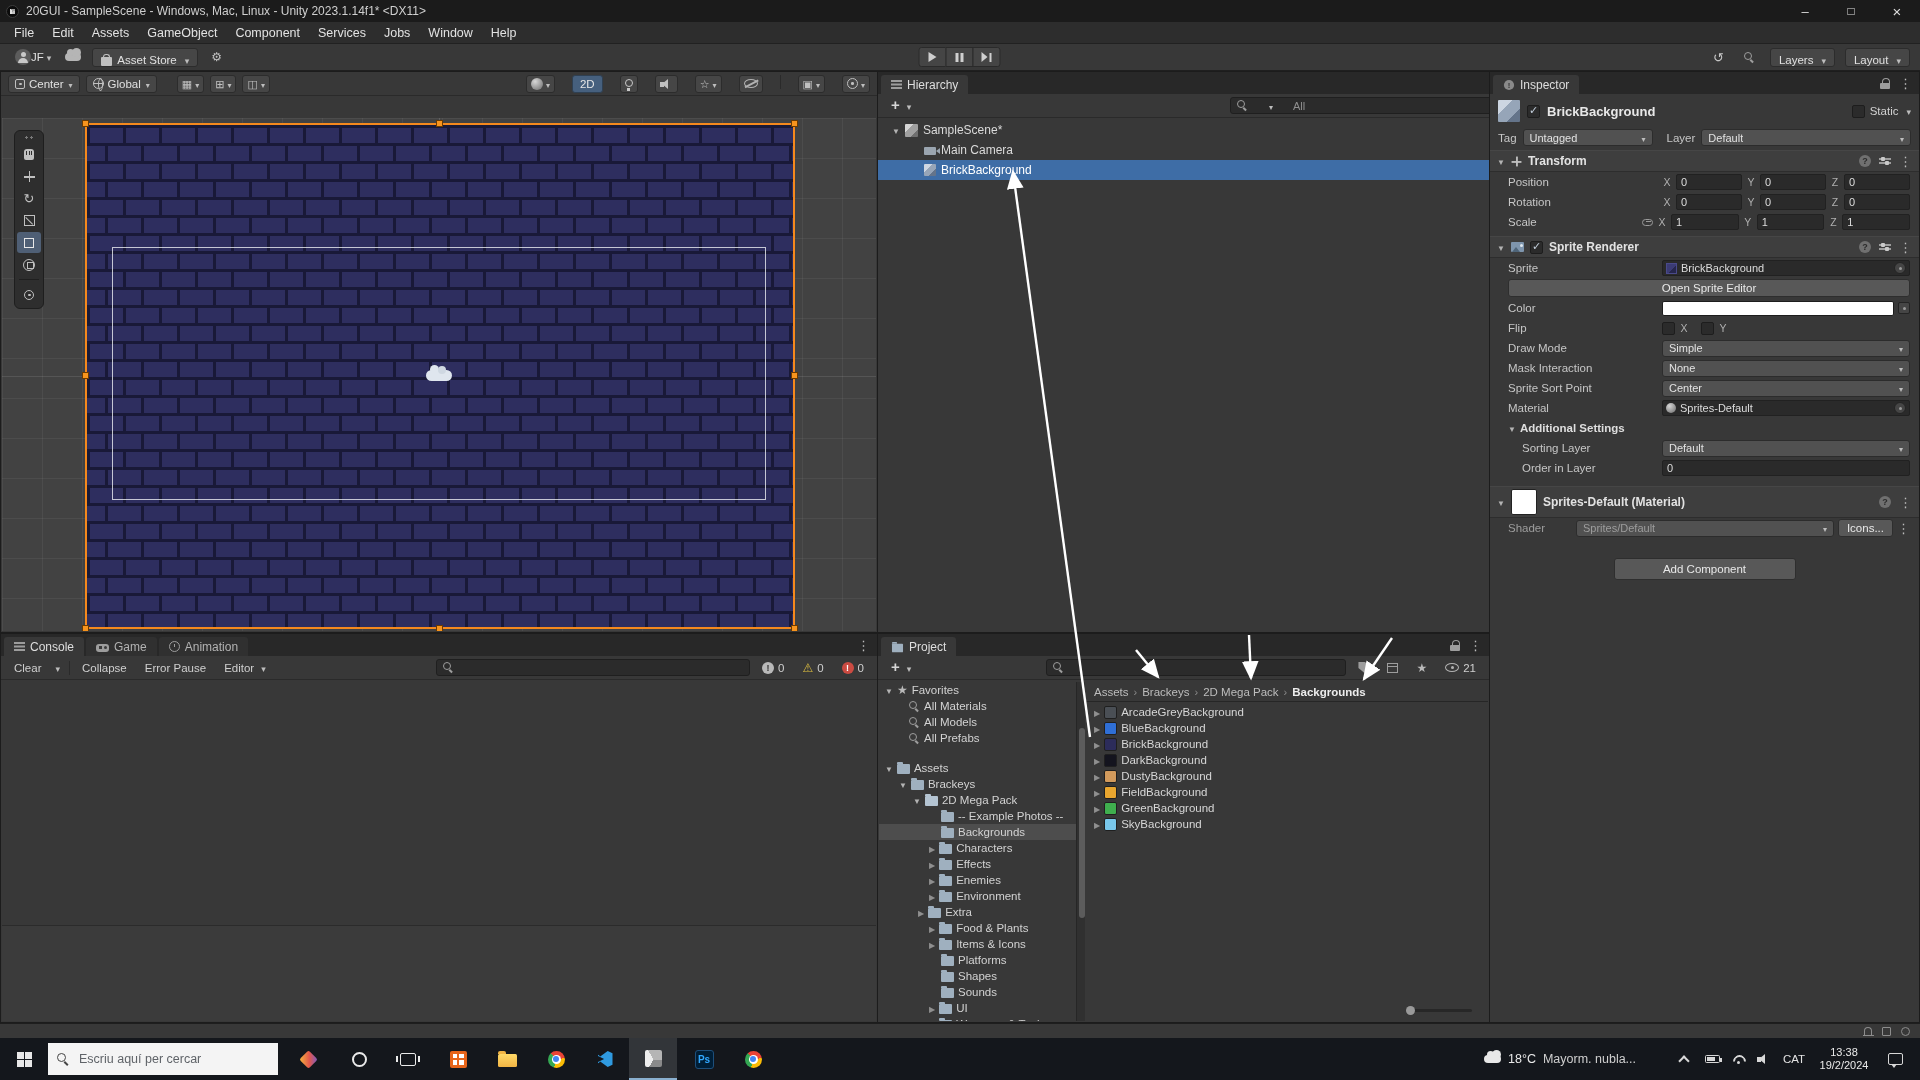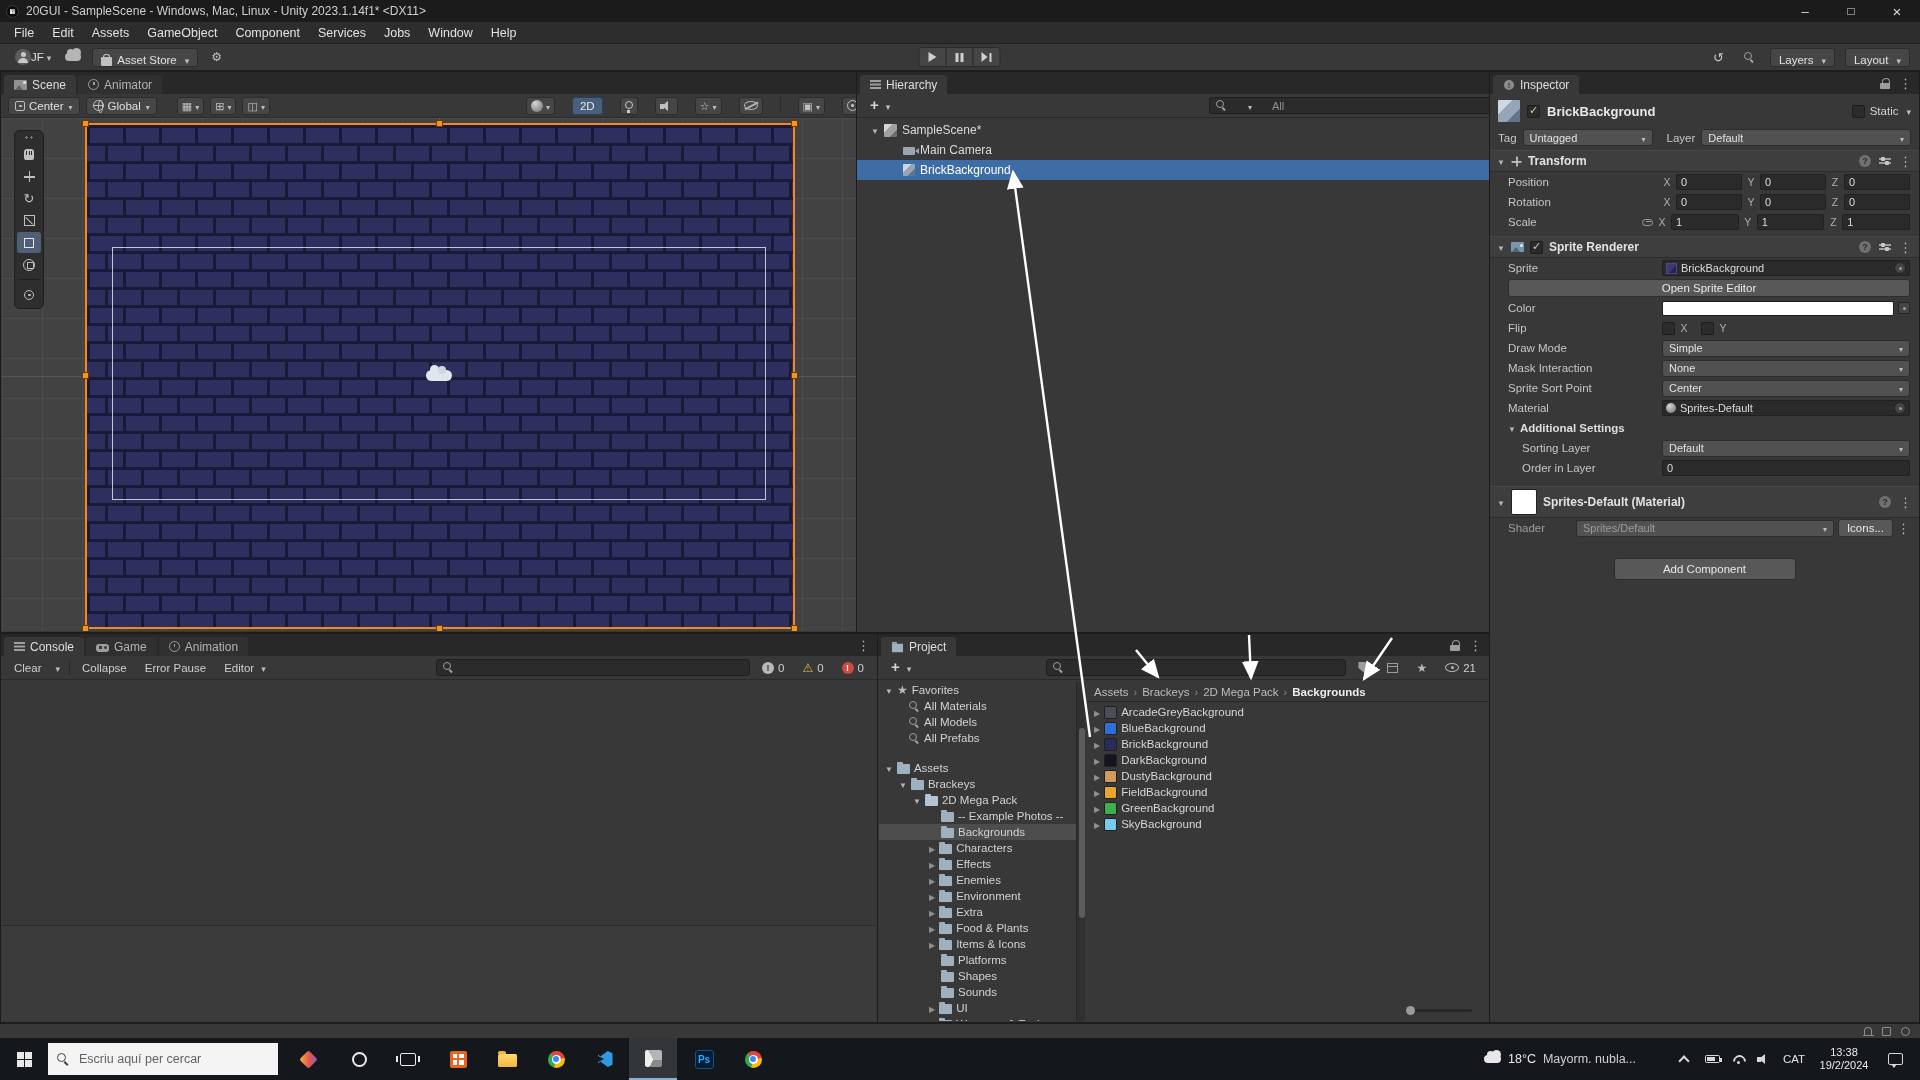--- a/index.html
+++ b/index.html
@@ -331,33 +331,20 @@
           <span class="car"></span>
         </span>
       <span class="tb-btn">
           <span>Layout</span>
           <span class="car"></span>
         </span>
     </span>
   </div>
 
   <div class="panel" style="left:0;top:71px;width:878px;height:562px">
-    <div class="tabbar">
-      <span class="tab on">
-        <span class="ic ic-picture" style="filter:grayscale(1)"></span>
-        <span>Scene</span>
-      </span>
-      <span class="tab">
-        <span class="ic ic-clock"></span>
-        <span>Animator</span>
-      </span>
-      <span class="tright">
-          <span class="kebab"></span>
-        </span>
-    </div>
     <div class="ptool">
       <span class="sc-dd">
         <span class="ic ic-pivot"></span>
         <span>Center</span>
           <span class="car sm"></span>
       </span>
       <span class="sc-dd">
         <span class="ic ic-globe"></span>
         <span>Global</span>
           <span class="car sm"></span>
@@ -501,21 +488,21 @@
           <span class="ic ic-error"></span>
           <span>0</span>
         </span>
     </div>
     <div style="position:absolute;left:1px;top:46px;right:1px;bottom:1px;display:flex;flex-direction:column">
       <div style="flex:1"></div>
       <div style="height:96px;border-top:1px solid #2b2b2b;background:#3b3b3b"></div>
     </div>
   </div>
 
-  <div class="panel" style="left:856px;top:71px;width:685px;height:562px">
+  <div class="panel" style="left:877px;top:71px;width:685px;height:562px">
     <div class="tabbar">
       <span class="tab on">
         <span class="ic ic-list"></span>
         <span>Hierarchy</span>
       </span>
       <span class="tright">
         <span class="ic ic-lock"></span>
         <span class="kebab"></span>
       </span>
     </div>
@@ -637,21 +624,21 @@
       <div class="prow" style="padding-left:50px">
           <span class="fold-c"></span>
           <span class="ic ic-folder"></span>
           <span>Enemies</span>
         </div>
       <div class="prow" style="padding-left:50px">
           <span class="fold-c"></span>
           <span class="ic ic-folder"></span>
           <span>Environment</span>
         </div>
-      <div class="prow" style="padding-left:50px">
+      <div class="prow" style="padding-left:39px">
           <span class="fold-c"></span>
           <span class="ic ic-folder"></span>
           <span>Extra</span>
         </div>
       <div class="prow" style="padding-left:50px">
           <span class="fold-c"></span>
           <span class="ic ic-folder"></span>
           <span>Food &amp; Plants</span>
         </div>
       <div class="prow" style="padding-left:50px">

